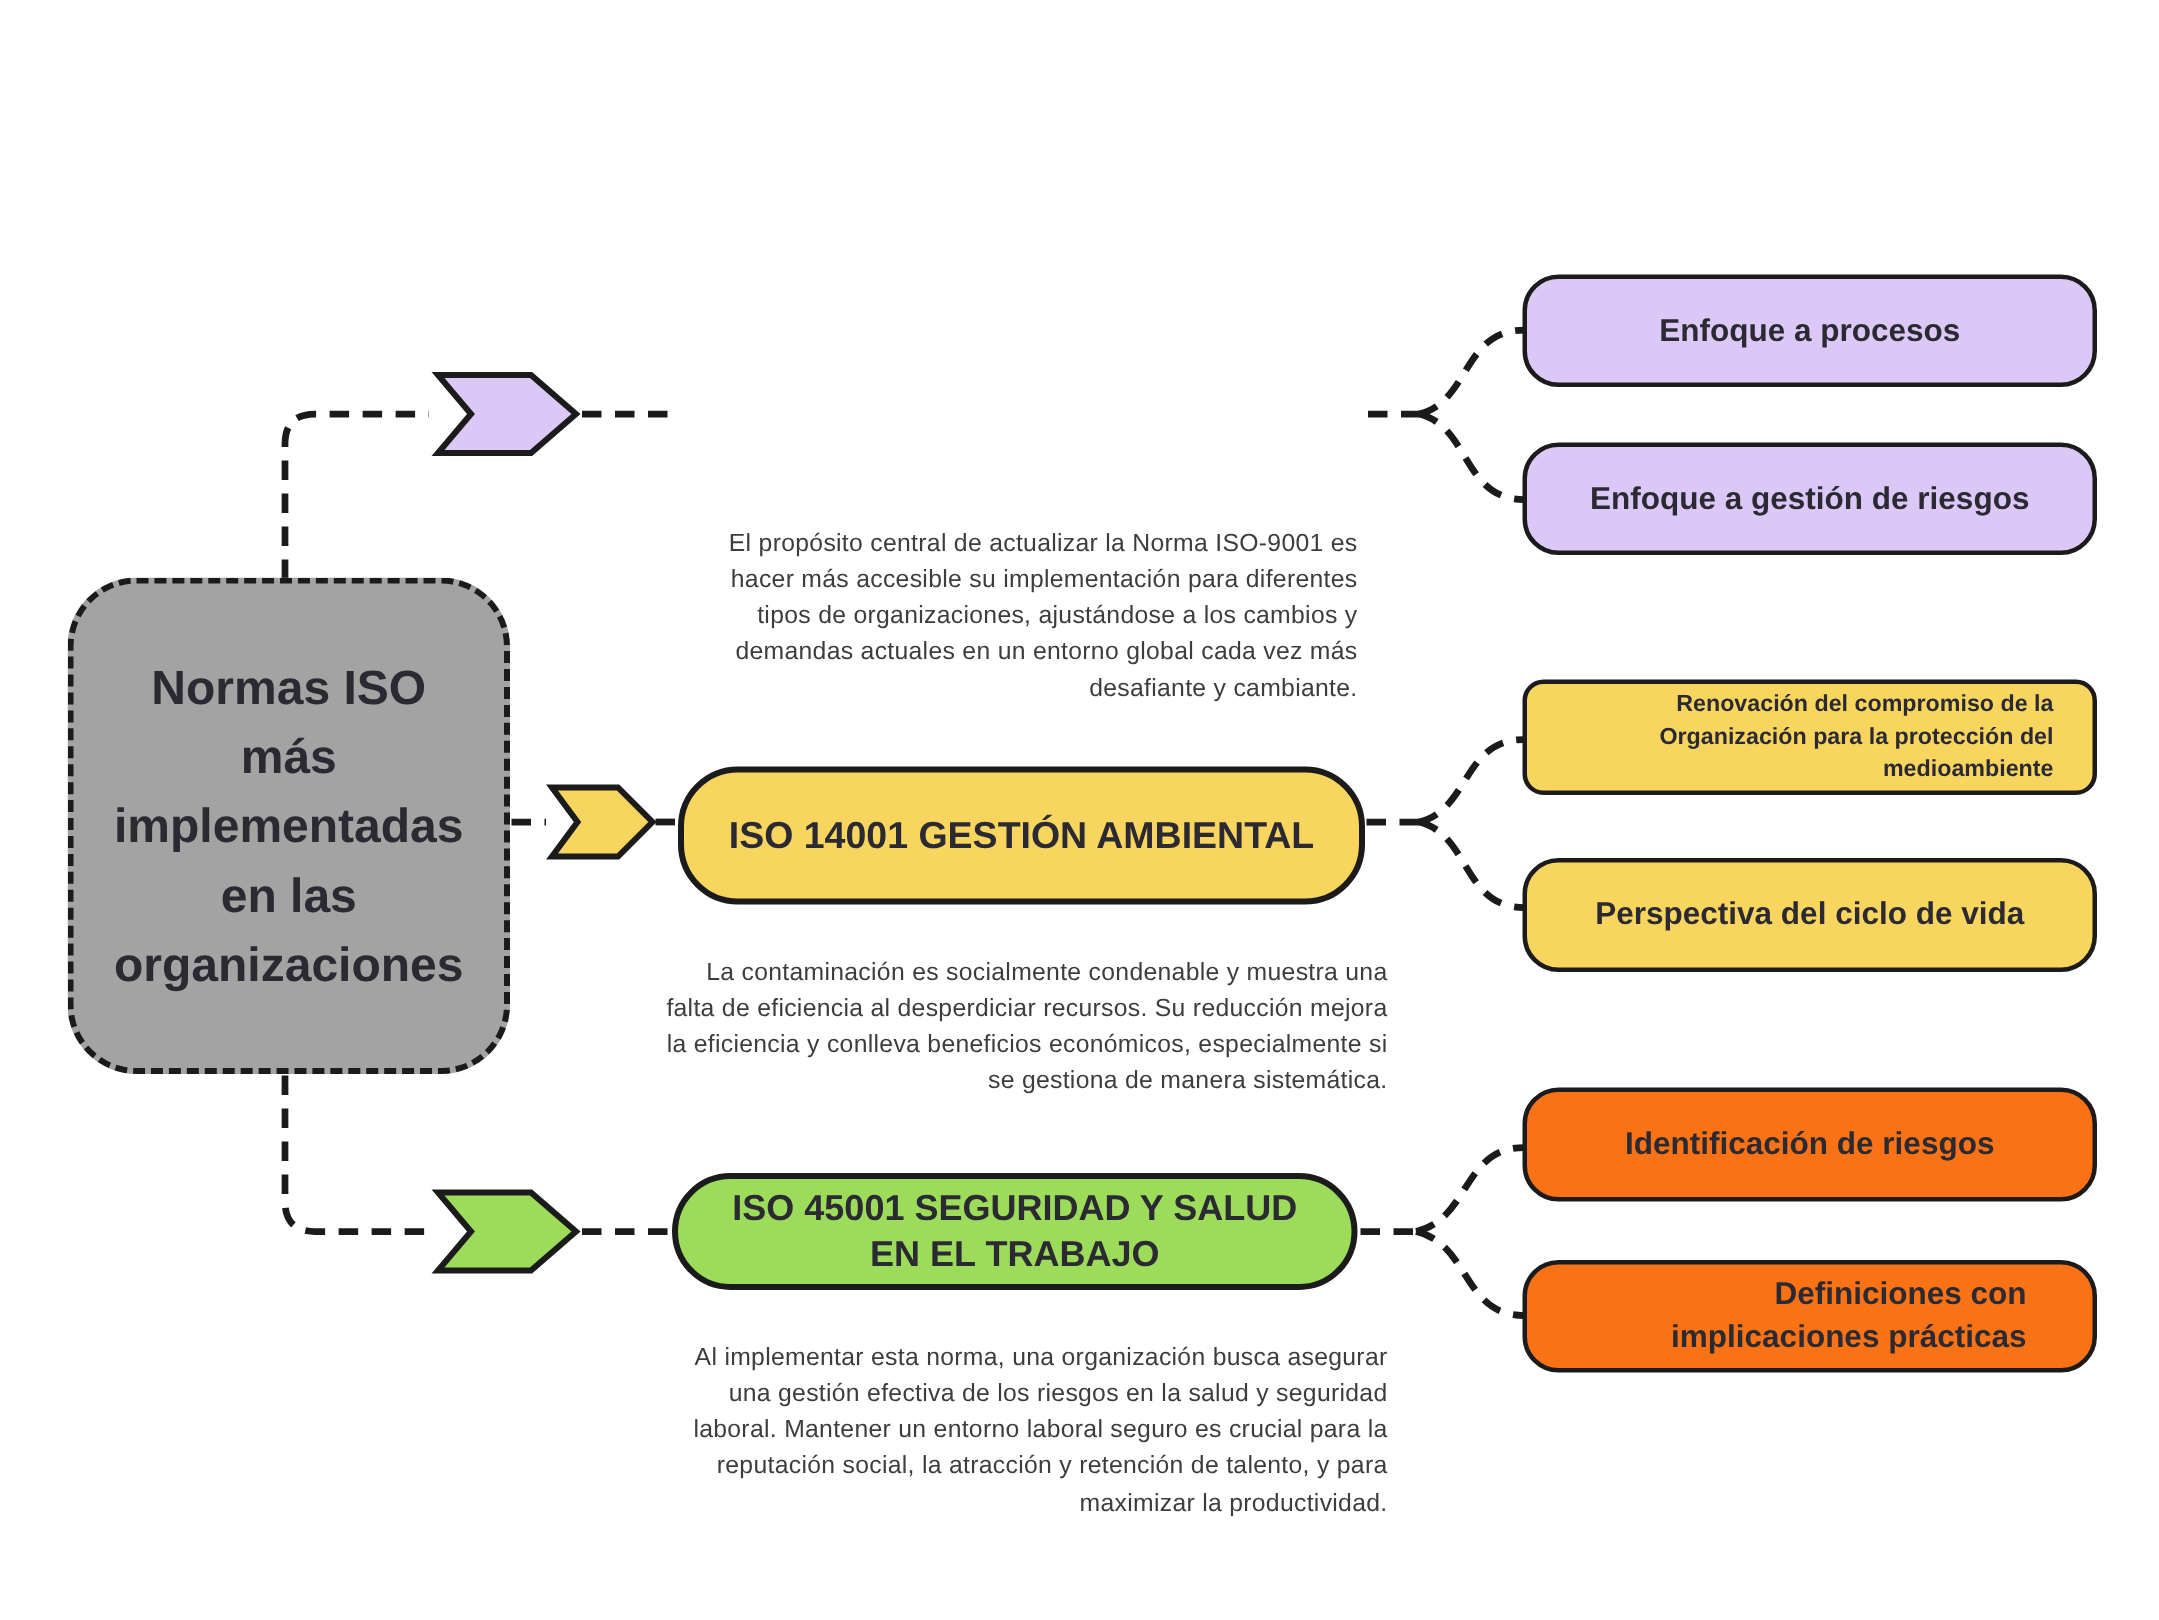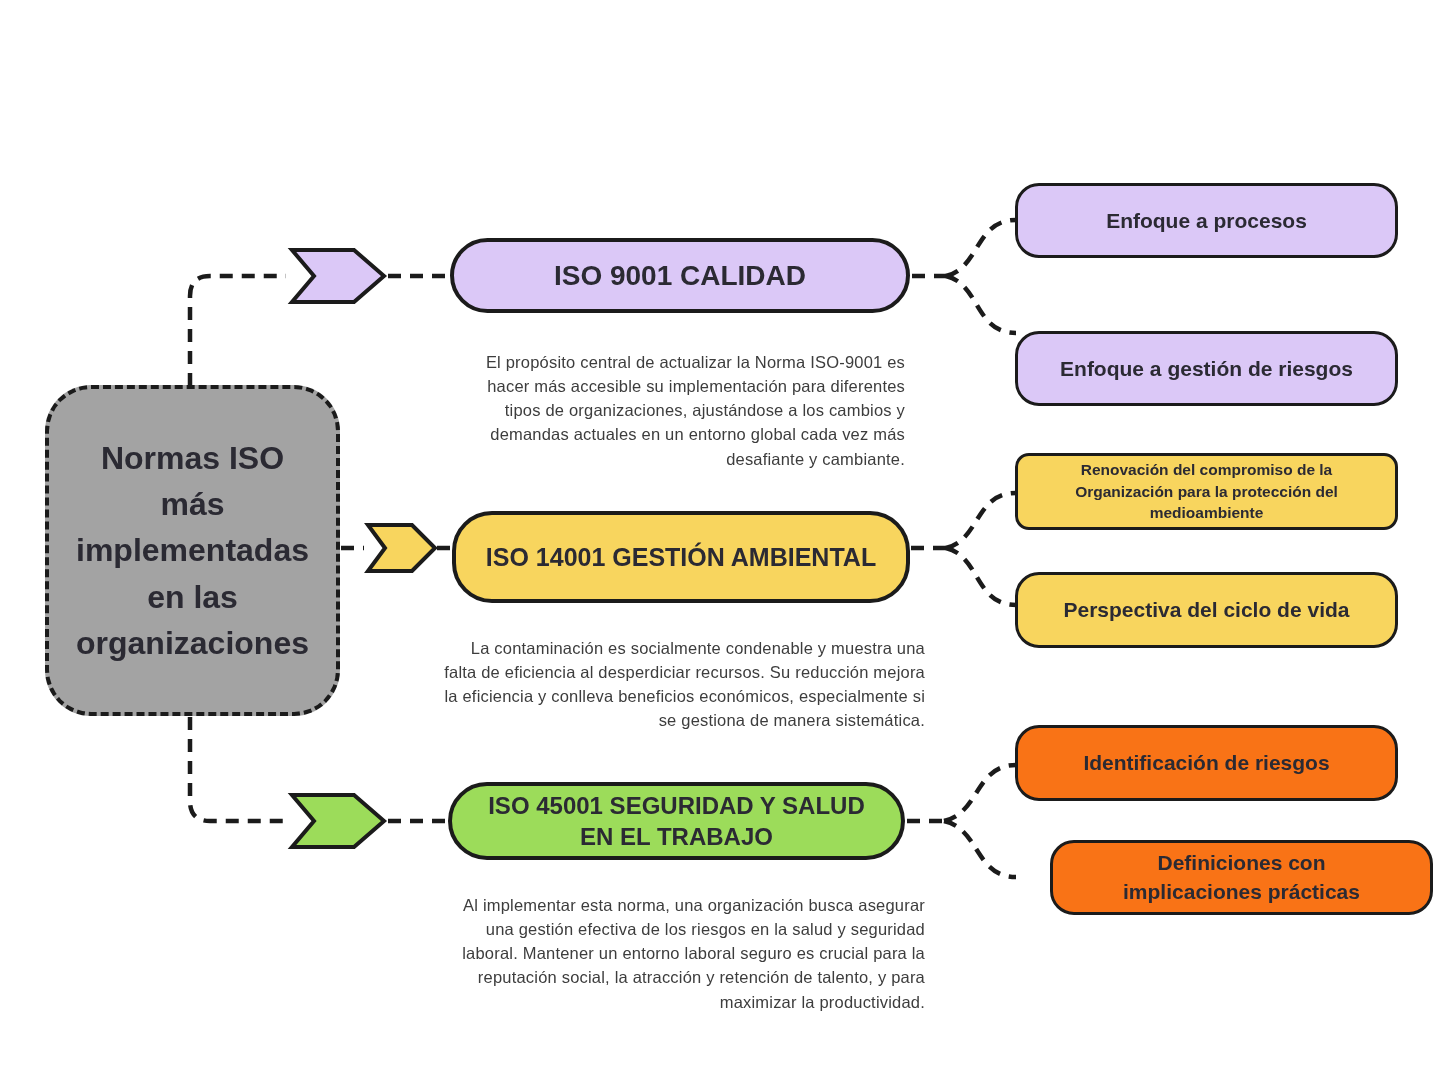--- a/index.html
+++ b/index.html
@@ -17,31 +17,31 @@
     left:45px; top:385px; width:295px; height:331px;
     background:#a3a3a3; border:4px dashed #1b1b1b; border-radius:46px;
     font-size:32px; line-height:1.45; white-space:pre-line; padding:0 10px;
   }
   .pill { border:4px solid #1b1b1b; border-radius:40px; padding:0 24px; }
   .pill-purple { left:450px; top:238px; width:460px; height:75px; background:#dbc8f7; font-size:28px; }
   .pill-yellow { left:452px; top:511px; width:458px; height:92px; background:#f8d55e; font-size:25px; }
   .pill-green  { left:448px; top:782px; width:457px; height:78px; background:#9cdc5a; font-size:24px; line-height:1.3; }
   .child {
     left:1015px; width:383px; border:3px solid #1b1b1b; border-radius:24px;
-    font-size:21px; padding:0 26px;
+    font-size:21px; padding:0 26px;text-align:right;
   }
   .child-purple { background:#dbc8f7; }
   .child-yellow { background:#f8d55e; }
   .child-green  { background:#f97316; }
   .c11 { top:183px; height:75px; }
-  .c12 { top:295px; height:75px;margin-top:36px; }
+  .c12 { top:295px; height:75px; }
   .c21 { top:453px; height:77px; font-size:15.5px; line-height:1.4;border-radius:14px; }
   .c22 { top:572px; height:76px; }
   .c31 { top:725px; height:76px; }
-  .c32 { top:840px; height:75px; line-height:1.35; padding:16px 44px;margin-left:35px; }
+  .c32 { top:840px; height:75px; line-height:1.35; padding:16px 44px; }
   .desc {
     position:absolute; text-align:right; font-weight:400;
     color:#3d3d3d; font-size:16.5px; line-height:1.47; letter-spacing:0.2px;
   }
   .desc-1 { left:455px; top:333px; width:450px; }
   .desc-2 { left:437px; top:619px; width:488px; }
   .desc-3 { left:437px; top:876px; width:488px; }
 </style>
 </head>
 <body>
@@ -80,21 +80,20 @@
       <polygon fill="#9cdc5a" points="292,795 354,795 384,821 354,847 292,847 314,821"></polygon>
     </g>
   </svg>
 
   <div class="node root-node">Normas ISO
 más
 implementadas
 en las
 organizaciones</div>
 
-  <div class="node pill pill-purple">ISO 9001 CALIDAD</div>
   <p class="desc desc-1">El propósito central de actualizar la Norma ISO-9001 es hacer más accesible su implementación para diferentes tipos de organizaciones, ajustándose a los cambios y demandas actuales en un entorno global cada vez más desafiante y cambiante.</p>
   <div class="node child child-purple c11">Enfoque a procesos</div>
   <div class="node child child-purple c12">Enfoque a gestión de riesgos</div>
 
   <div class="node pill pill-yellow">ISO 14001 GESTIÓN AMBIENTAL</div>
   <p class="desc desc-2">La contaminación es socialmente condenable y muestra una falta de eficiencia al desperdiciar recursos. Su reducción mejora la eficiencia y conlleva beneficios económicos, especialmente si se gestiona de manera sistemática.</p>
   <div class="node child child-yellow c21">Renovación del compromiso de la Organización para la protección del medioambiente</div>
   <div class="node child child-yellow c22">Perspectiva del ciclo de vida</div>
 
   <div class="node pill pill-green">ISO 45001 SEGURIDAD Y SALUD EN EL TRABAJO</div>

